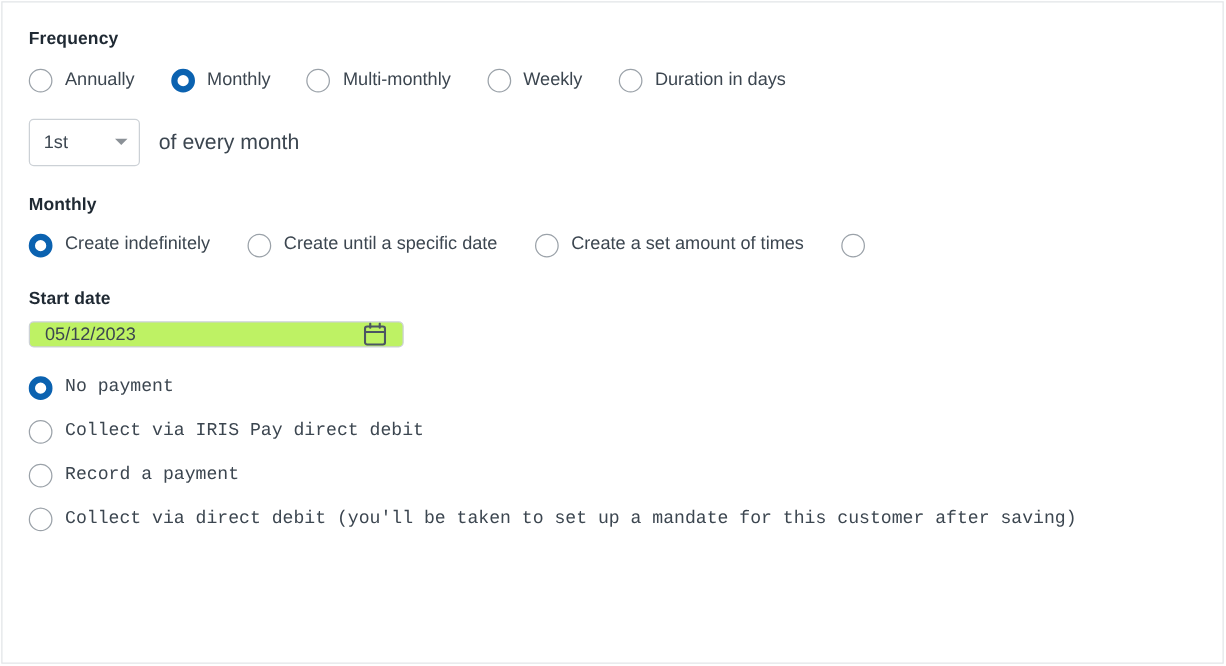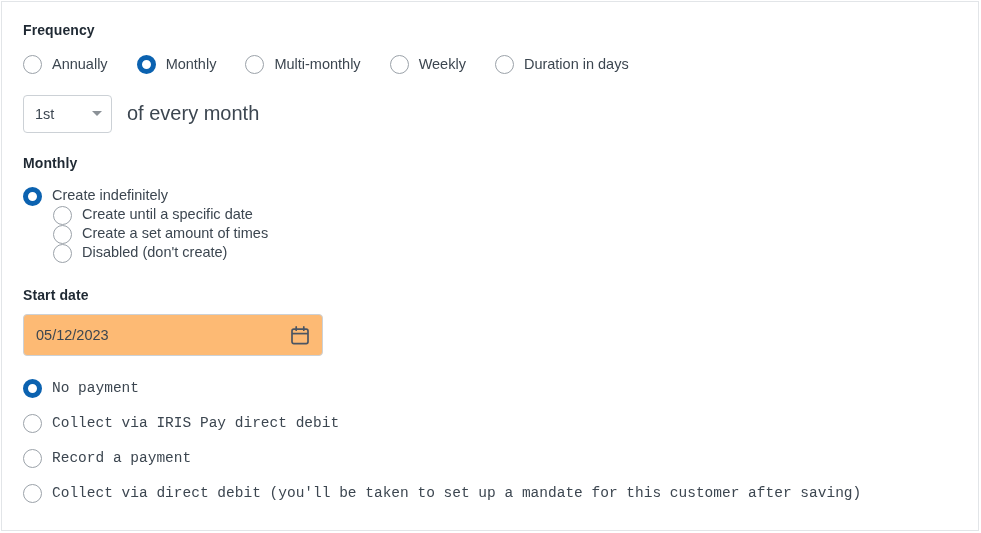--- a/index.html
+++ b/index.html
@@ -34,21 +34,21 @@
     font-size: 14px;
     font-weight: bold;
     color: #1f2933;
     letter-spacing: 0.1px;
     line-height: 1.2;
   }
 
   
   .radio-row {
     display: flex;
-    align-items: flex-start;
+    align-items: flex-end;
   }
 
   .radio-option {
     display: flex;
     align-items: center;
     cursor: pointer;
   }
 
   .radio {
     position: relative;
@@ -104,43 +104,43 @@
   }
   .caret {
     width: 0; height: 0;
     border-left: 5px solid transparent;
     border-right: 5px solid transparent;
     border-top: 5.5px solid #8b9197;
     margin-left: 4px;
   }
   .select-suffix {
     margin-left: 15px;
-    font-size: 20px;
+    font-size: 17px;
     color: #3c4650;
   }
 
   
   .duration-heading { margin-top: 22px; }
-  .duration-row { margin-top: 15px; flex-direction: column; }
+  .duration-row { margin-top: 15px; }
   .duration-row .radio-option + .radio-option { margin-left: 30px; }
 
   
   .startdate-heading { margin-top: 24px; }
   .date-field {
     margin-top: 11px;
     width: 300px;
-    height: 42px;
+    height: 21px;
     border: 1px solid #ccd1d6;
     border-radius: 4px;
     box-sizing: border-box;
     display: flex;
     align-items: center;
     justify-content: space-between;
     padding: 0 13px 0 12px;
-    background: #fdba74;
+    background: #bef264;
   }
   .date-value {
     font-size: 14.5px;
     color: #3c4650;
   }
 
   
   .payment-list { margin-top: 23px; font-family: Liberation Mono, monospace; }
   .payment-list .radio-option { margin-bottom: 16px; }
   .payment-list .radio-option:last-child { margin-bottom: 0; }
@@ -194,21 +194,20 @@
       <div class="radio-option">
         <span class="radio"></span>
         <span class="radio-label">Create until a specific date</span>
       </div>
       <div class="radio-option">
         <span class="radio"></span>
         <span class="radio-label">Create a set amount of times</span>
       </div>
       <div class="radio-option">
         <span class="radio"></span>
-        <span class="radio-label">Disabled (don't create)</span>
       </div>
     </div>
 
     <div class="section-heading startdate-heading">Start date</div>
 
     <div class="date-field">
       <span class="date-value">05/12/2023</span>
       <span style="display:flex;align-items:center;">
         <svg width="18" height="19" viewBox="0 0 18 19" fill="none" xmlns="http://www.w3.org/2000/svg">
           <rect x="1" y="3.2" width="16" height="14.4" rx="1.8" stroke="#4b5563" stroke-width="1.7"></rect>

